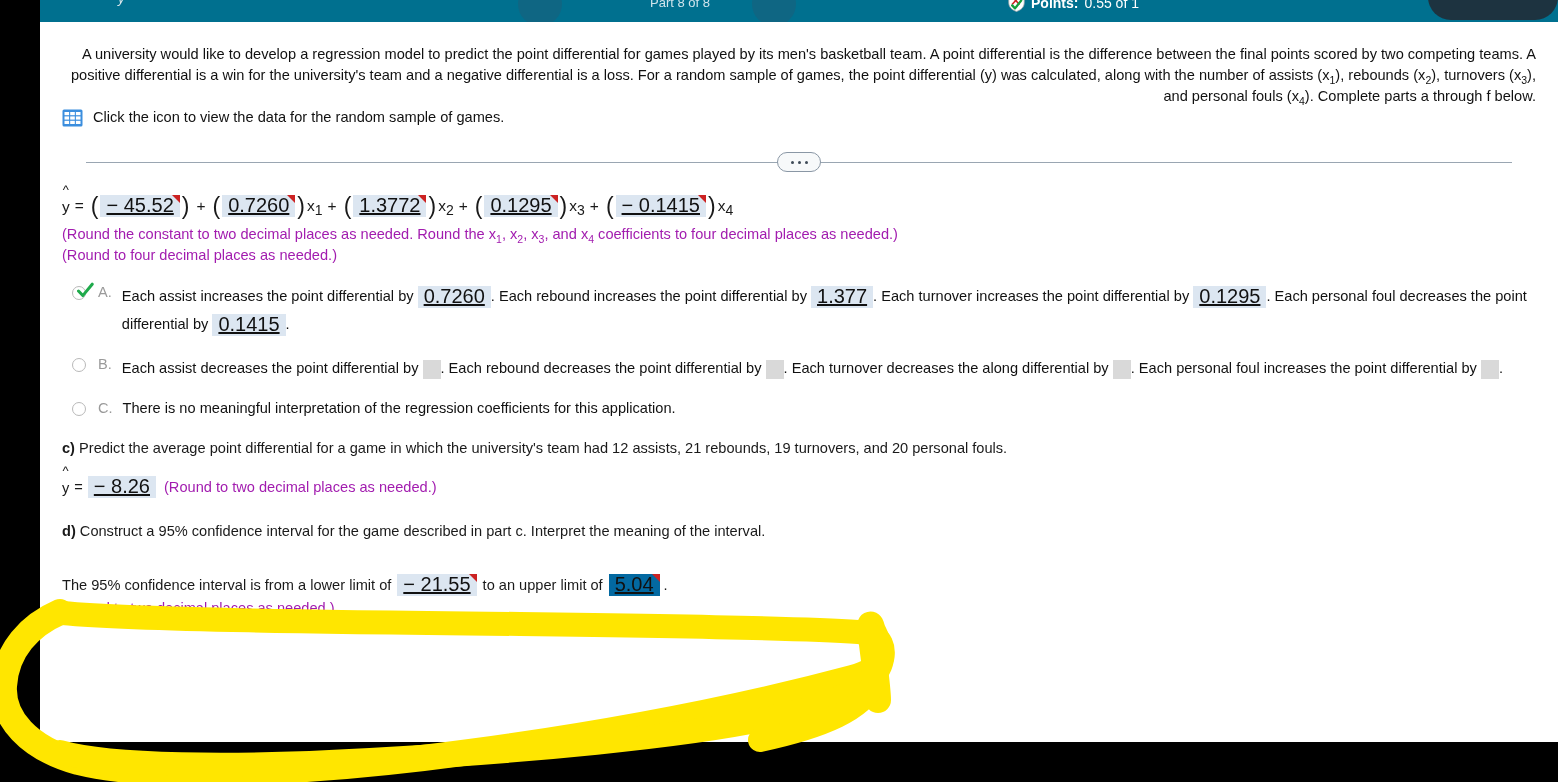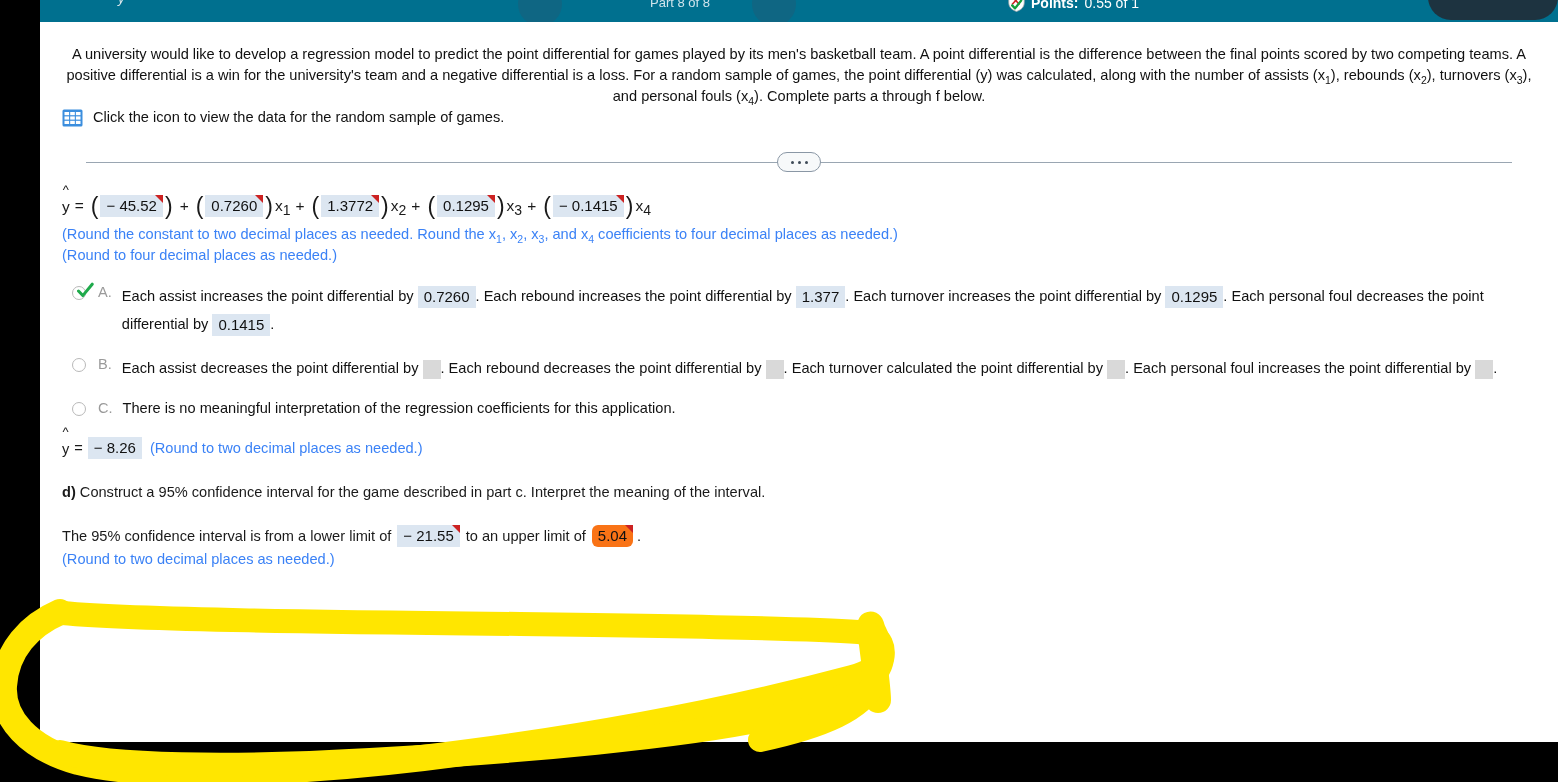--- a/index.html
+++ b/index.html
@@ -104,21 +104,21 @@
     position: relative;
     padding: 22px 22px 0 22px;
     color: #1a1a1a;
     font-size: 14.6px;
     line-height: 21px;
   }
 
   .prompt {
     margin: 0;
     width: 1474px;
-    text-align: center;
+    text-align: right;
     color: #111;
   }
   sub { font-size: 0.72em; line-height: 0; }
 
   .data-link-row {
     display: flex;
     align-items: center;
     gap: 10px;
   }
   .grid-icon { width: 21px; height: 18px; display: block; }
@@ -154,21 +154,21 @@
     width: 3px; height: 3px;
     border-radius: 50%;
     background: #3e4a57;
     display: block;
   }
 
   
   .qbody { margin-top: 22px; }
   .part-label { font-weight: bold; }
   .para { margin: 0 0 0 0; }
-  .blue-note { color: #3b82f6; }
+  .blue-note { color: #a21caf; }
 
   .eq-row {
     margin-top: 20px;
     display: flex;
     align-items: center;
     flex-wrap: nowrap;
     font-size: 15.5px;
     line-height: 22px;
     white-space: nowrap;
   }
@@ -188,35 +188,36 @@
   .op { padding: 0 5px; }
 
   
   .ansbox {
     position: relative;
     display: inline-block;
     background: #dce6f1;
     padding: 1px 6px 2px 6px;
     min-width: 18px;
     min-height: 19px;
-    font-size: 15px;
+    font-size: 20px;
     line-height: 19px;
     color: #111;
     vertical-align: middle;
     text-align: center;
+    text-decoration: underline;
   }
   .ansbox.flag::after {
     content: "";
     position: absolute;
     top: 0; right: 0;
     border-top: 8px solid #cc2222;
     border-left: 8px solid transparent;
   }
   .ansbox.empty { background: #d9d9d9; width: 18px; padding: 1px 0 2px 0; }
-  .ansbox.greenish { background: #f97316; border-radius: 6px; }
+  .ansbox.greenish { background: #0369a1; }
 
   .varsub { font-size: 14px; }
 
   
   .choices { margin-top: 16px; }
   .choice {
     display: flex;
     align-items: flex-start;
     margin-bottom: 16px;
   }
@@ -391,51 +392,54 @@
           </div>
 
           <div class="choice">
             <div class="choice-radio-wrap">
               <span class="radio"></span>
             </div>
             <div class="choice-letter">B.</div>
             <div class="choice-text">
               <span>Each assist decreases the point differential by</span>
               <span class="ansbox empty"></span><span>. Each rebound decreases the point differential by</span>
-              <span class="ansbox empty"></span><span>. Each turnover calculated the point differential by</span>
+              <span class="ansbox empty"></span><span>. Each turnover decreases the along differential by</span>
               <span class="ansbox empty"></span><span>. Each personal foul increases the point differential by</span>
               <span class="ansbox empty"></span><span>.</span>
             </div>
           </div>
 
           <div class="choice">
             <div class="choice-radio-wrap">
               <span class="radio"></span>
             </div>
             <div class="choice-letter">C.</div>
             <div class="choice-text" style="line-height:21px;">There is no meaningful interpretation of the regression coefficients for this application.</div>
           </div>
 
         </div>
 
+        <div class="para cpart">
+          <span class="part-label">c)</span><span> Predict the average point differential for a game in which the university's team had 12 assists, 21 rebounds, 19 turnovers, and 20 personal fouls.</span>
+        </div>
 
         <div class="eq-row" style="margin-top:16px;font-size:14.6px;">
           <span class="yhat"><span class="hat">^</span><span>y</span></span>
           <span class="op">=</span>
           <span class="ansbox">− 8.26</span>
           <span class="blue-note" style="margin-left:8px;">(Round to two decimal places as needed.)</span>
         </div>
 
         <div class="para dpart" style="margin-top:22px;">
           <span class="part-label">d)</span><span> Construct a 95% confidence interval for the game described in part c. Interpret the meaning of the interval.</span>
         </div>
 
         <div class="blankline"></div>
 
-        <div class="eq-row" style="margin-top:10px;font-size:14.6px;">
+        <div class="eq-row" style="font-size:14.6px;">
           <span>The 95% confidence interval is from a lower limit of</span>
           <span class="ansbox flag" style="margin:0 6px;">− 21.55</span>
           <span>to an upper limit of</span>
           <span class="ansbox flag greenish" style="margin:0 4px 0 6px;">5.04</span>
           <span>.</span>
         </div>
 
         <div class="para blue-note" style="margin-top:2px;">(Round to two decimal places as needed.)</div>
 
       </div>

